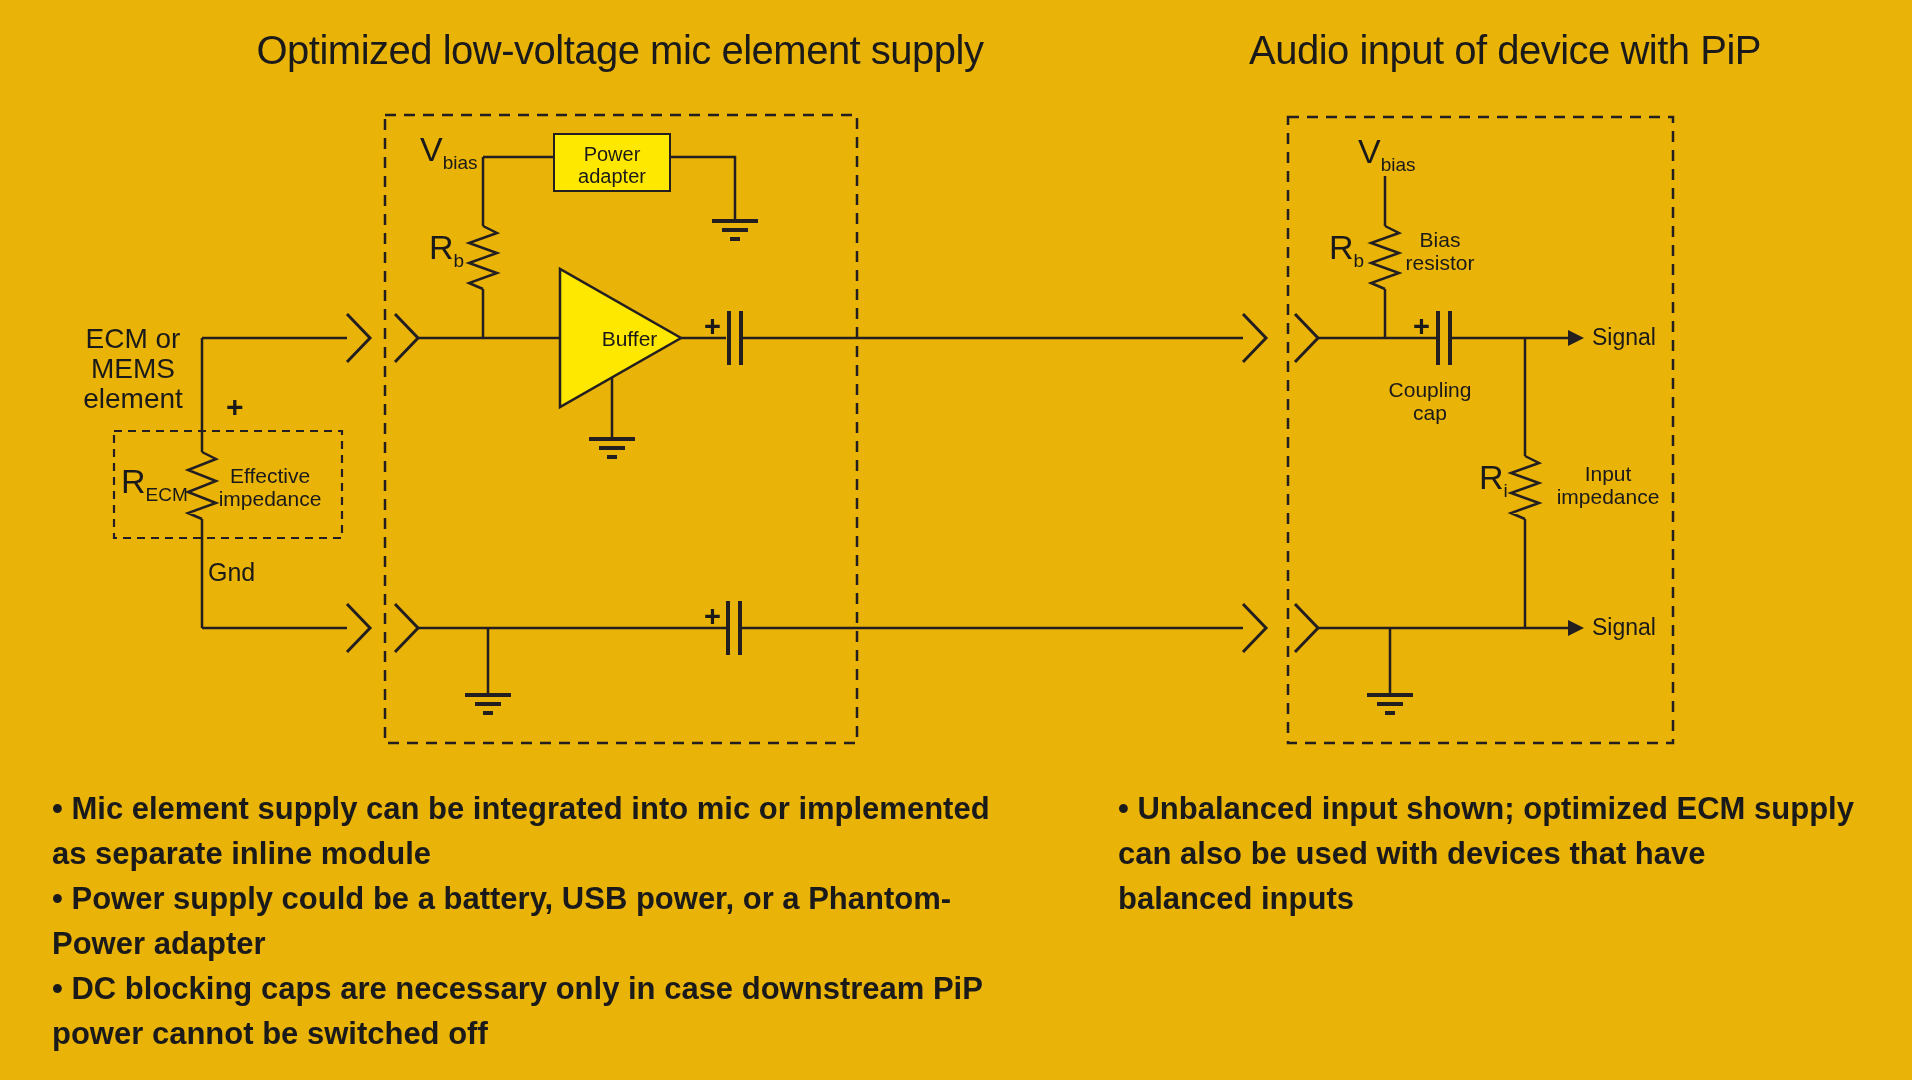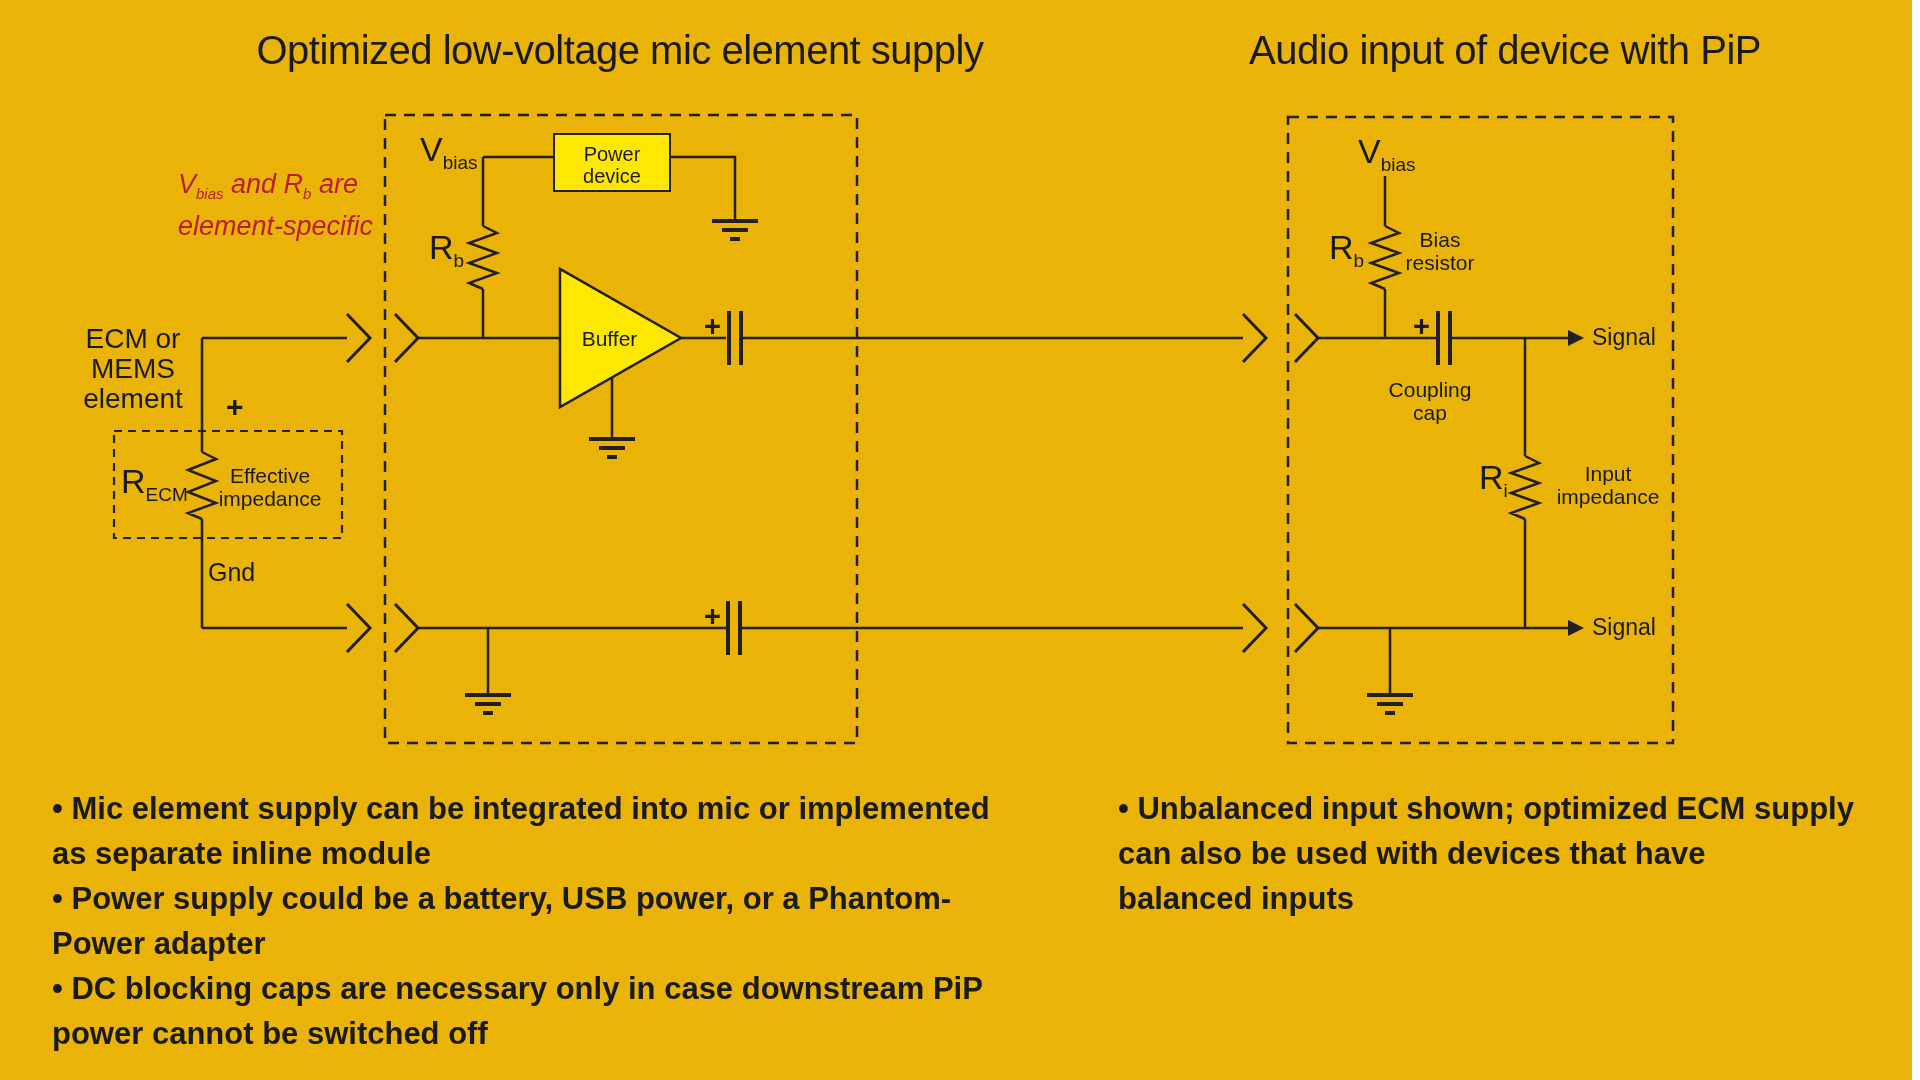--- a/index.html
+++ b/index.html
@@ -139,32 +139,28 @@
     <div>element</div>
   </div>
   <div class="abs plus" style="left:226px;top:390px;">+</div>
   <div class="abs sublabel lbl" style="left:121px;top:462px;"><span>R</span><span class="sub">ECM</span></div>
   <div class="abs ctr smalltext" style="left:204px;top:464px;width:132px;">
     <div>Effective</div>
     <div>impedance</div>
   </div>
   <div class="abs lbl" style="left:208px;top:558px;font-size:25px;">Gnd</div>
 
-  <div class="abs red-note" style="left:178px;top:168px;font-size:27px;line-height:33px;">
-    <div class="lbl"><span>V</span><span class="sub">bias</span><span> and R</span><span class="sub">b</span><span> are</span></div>
-    <div class="lbl">element-specific</div>
-  </div>
 
   <div class="abs sublabel lbl" style="left:420px;top:130px;"><span>V</span><span class="sub">bias</span></div>
   <div class="abs sublabel lbl" style="left:429px;top:228px;"><span>R</span><span class="sub">b</span></div>
   <div class="abs ps-box" style="left:553px;top:133px;">
     <div>Power</div>
-    <div>device</div>
+    <div>adapter</div>
   </div>
-  <div class="abs ctr" style="left:562px;top:327px;width:95px;font-size:21px;">Buffer</div>
+  <div class="abs ctr" style="left:562px;top:327px;width:95px;font-size:21px;padding-left:20px;">Buffer</div>
   <div class="abs plus" style="left:704px;top:310px;font-size:29px;">+</div>
   <div class="abs plus" style="left:704px;top:600px;font-size:29px;">+</div>
 
 
   <div class="abs sublabel lbl" style="left:1358px;top:132px;"><span>V</span><span class="sub">bias</span></div>
   <div class="abs sublabel lbl" style="left:1329px;top:228px;"><span>R</span><span class="sub">b</span></div>
   <div class="abs ctr smalltext" style="left:1385px;top:228px;width:110px;">
     <div>Bias</div>
     <div>resistor</div>
   </div>

